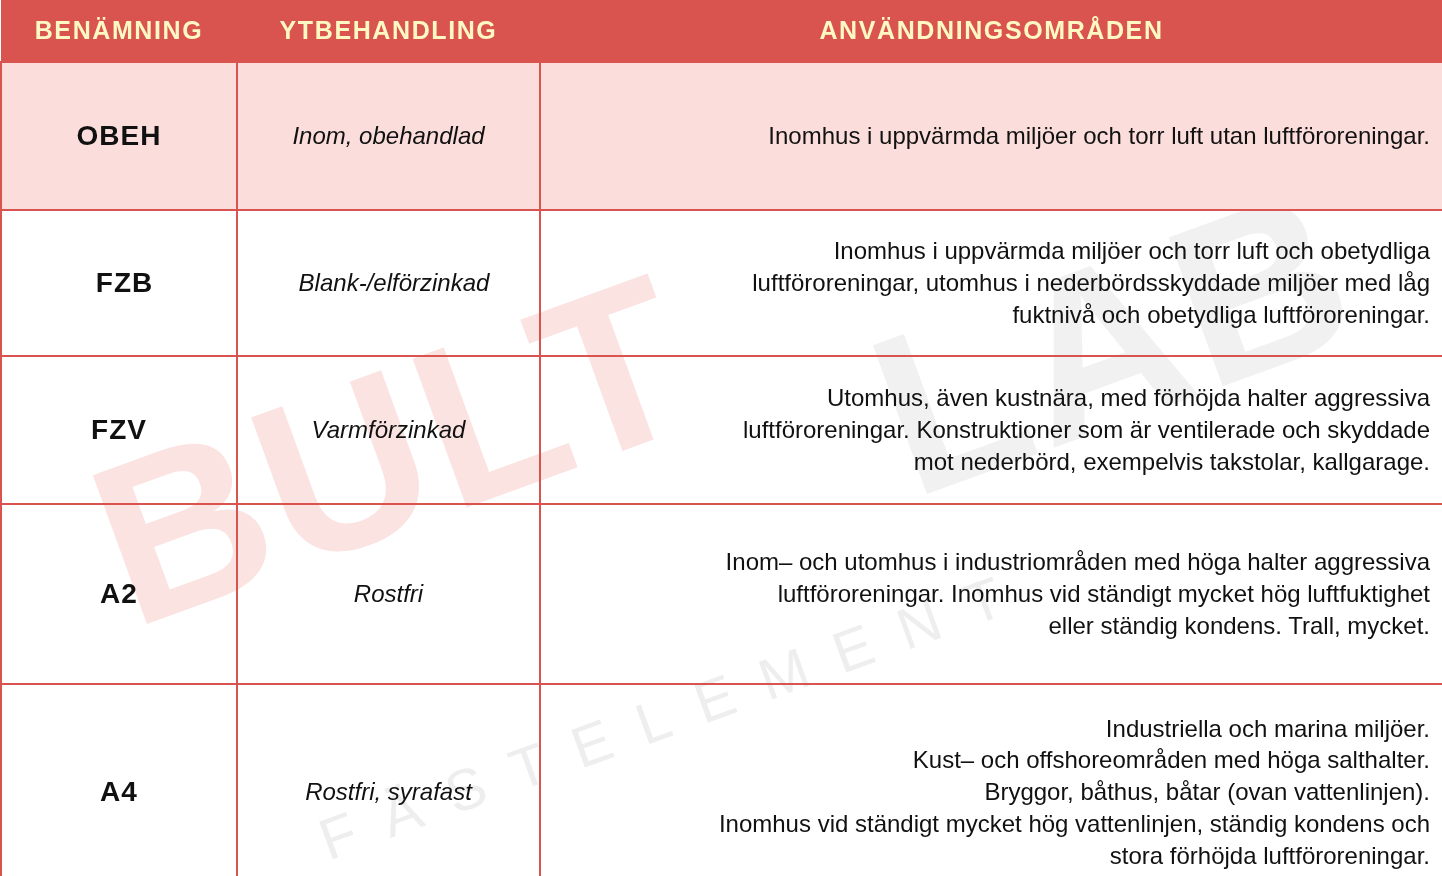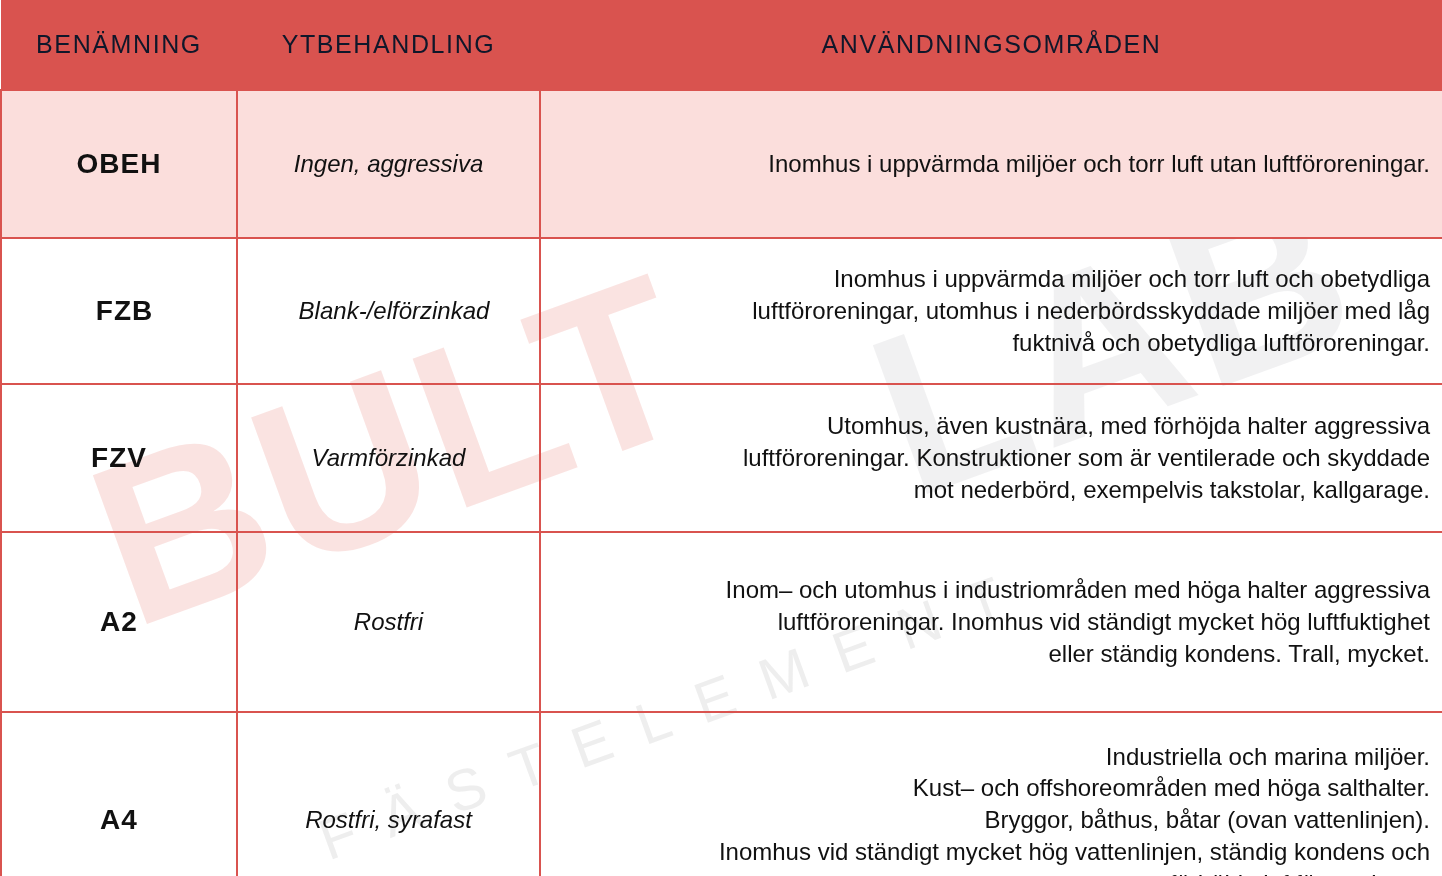--- a/index.html
+++ b/index.html
@@ -72,25 +72,25 @@
   table.surface-table {
     position: relative;
     z-index: 1;
     border-collapse: collapse;
     width: 1442px;
     table-layout: fixed;
     background: transparent;
   }
   table.surface-table thead th {
     background: #d9534f;
-    color: #0f172a;
+    color: #fef9c3;
     font-size: 25px;
-    font-weight: normal;
+    font-weight: bold;
     letter-spacing: 1.6px;
-    padding: 30px 10px;
+    padding: 16px 10px;
     border: none;
     text-align: center;
     height: 34px;
     box-sizing: border-box;
     font-family: "Liberation Sans", sans-serif;
   }
   th.col-benamning { width: 236px; text-align: center; }
   th.col-ytbehandling { width: 303px; text-align: center; }
   th.col-anvandning { width: 903px; text-align: center; }
 
@@ -149,21 +149,21 @@
       <tr>
         <th class="col-benamning">BENÄMNING</th>
         <th class="col-ytbehandling">YTBEHANDLING</th>
         <th class="col-anvandning">ANVÄNDNINGSOMRÅDEN</th>
       </tr>
     </thead>
     <tbody>
 
       <tr class="row-0 row-highlight">
         <td class="cell-code">OBEH</td>
-        <td class="cell-treatment">Ingen, aggressiva</td>
+        <td class="cell-treatment">Inom, obehandlad</td>
         <td class="cell-usage">
           <span class="line">Inomhus i uppvärmda miljöer och torr luft utan luftföroreningar.</span>
         </td>
       </tr>
 
       <tr class="row-1">
         <td class="cell-code">FZB</td>
         <td class="cell-treatment">Blank-/elförzinkad</td>
         <td class="cell-usage">
           <span class="line">Inomhus i uppvärmda miljöer och torr luft och obetydliga</span>

